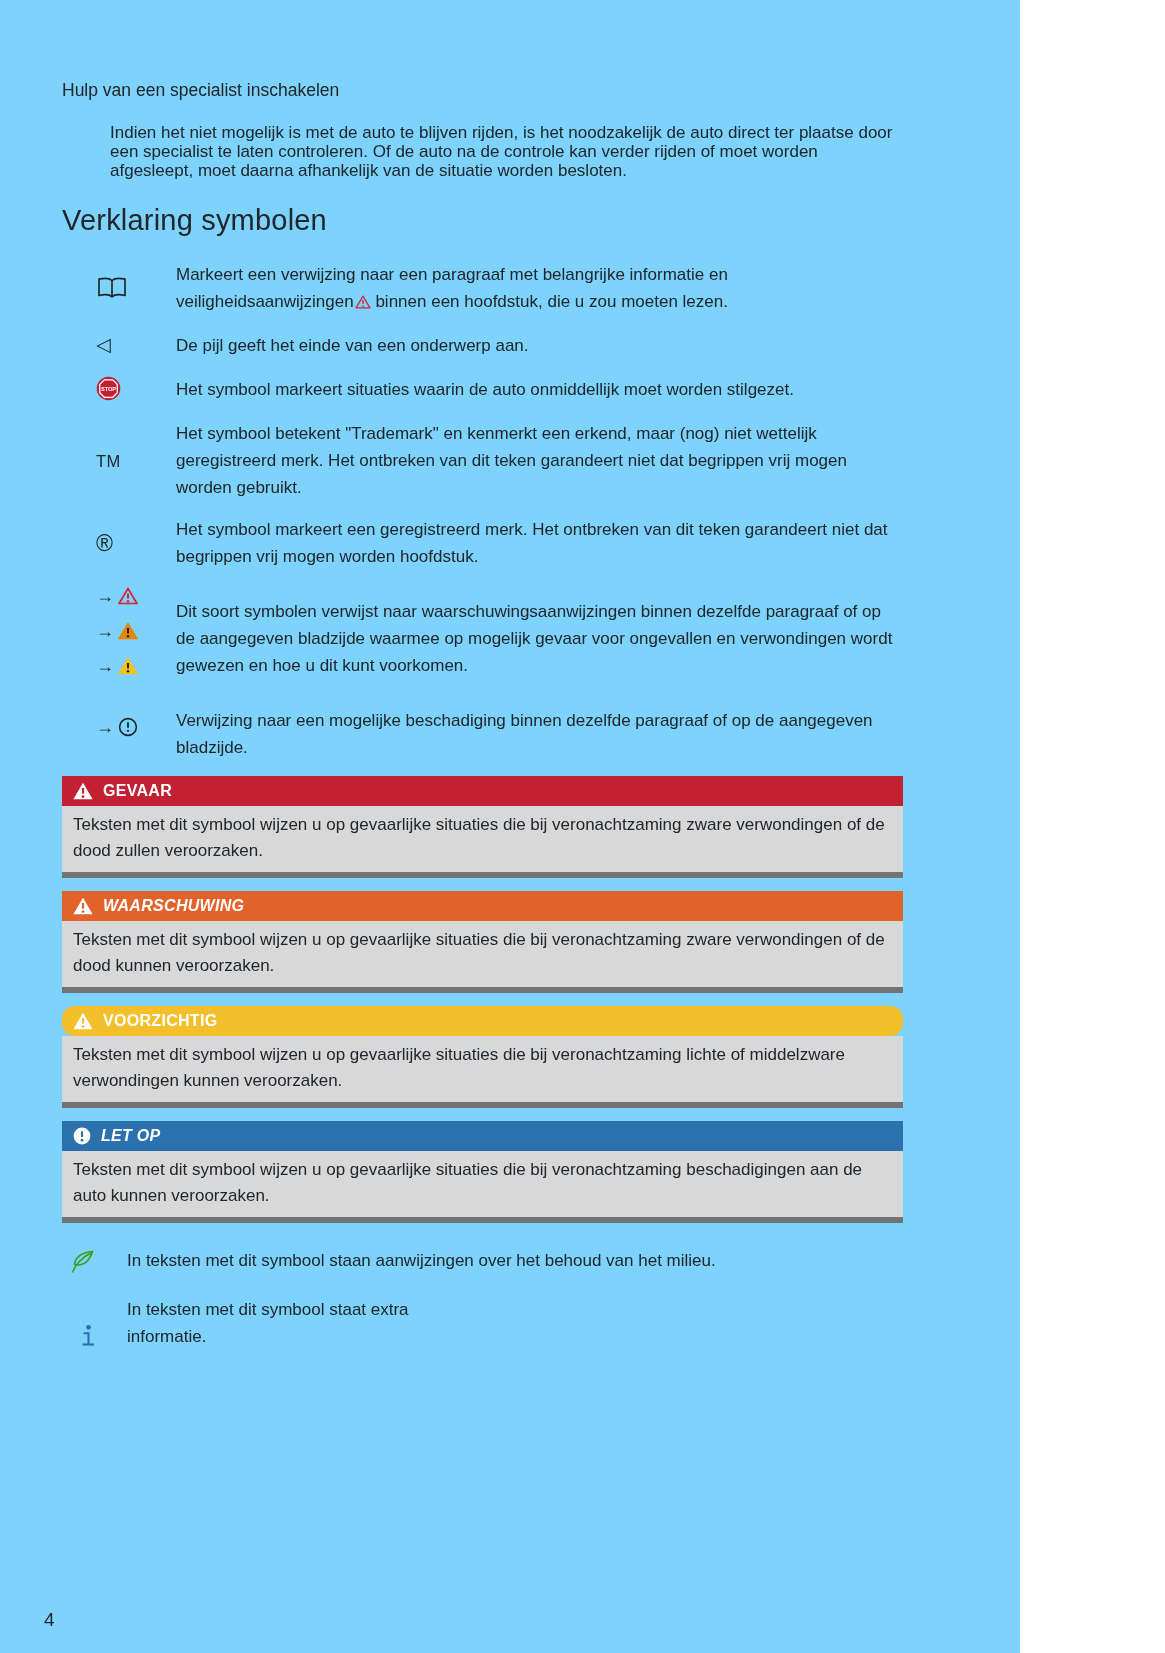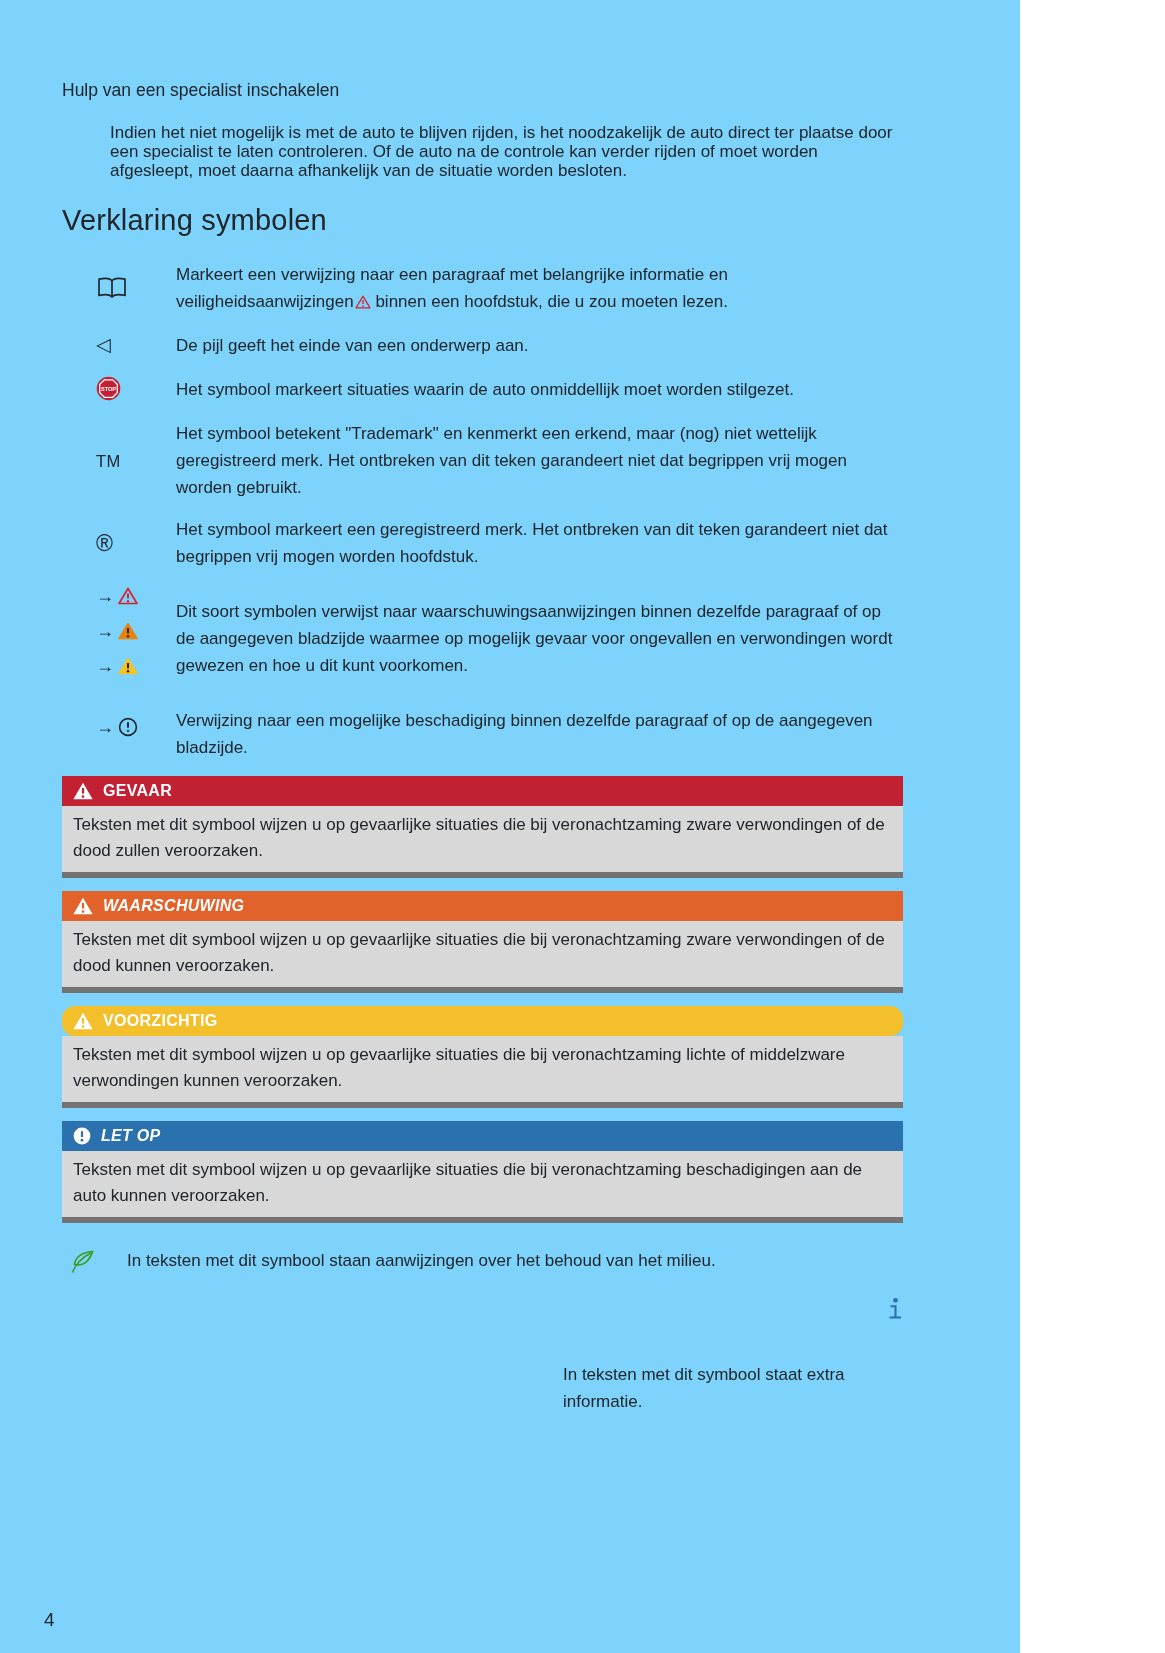--- a/index.html
+++ b/index.html
@@ -68,21 +68,21 @@
   .wbox-header.note .wbox-label { font-style:italic; }
   .wbox-body {
     background:#d8d8d8;
     border-bottom:6px solid #737373;
     padding:6px 11px 8px 11px;
     font-size:17px;
     line-height:26px;
   }
   .foot-row { display:flex; align-items:flex-end; }
   .foot-row.env { margin-top:24px; }
-  .foot-row.info { margin-top:22px;flex-direction:column; }
+  .foot-row.info { margin-top:22px; }
   .foot-icon { flex:0 0 65px; padding-left:8px; padding-top:1px; }
   .foot-icon.info-i { padding-left:16px; }
   .foot-text { font-size:17px; line-height:27px; }
   .foot-text.env-t { max-width:620px; }
   .foot-text.info-t { max-width:340px; }
   .page-number {
     position:absolute;
     left:44px;
     bottom:22px;
     font-size:19px;

